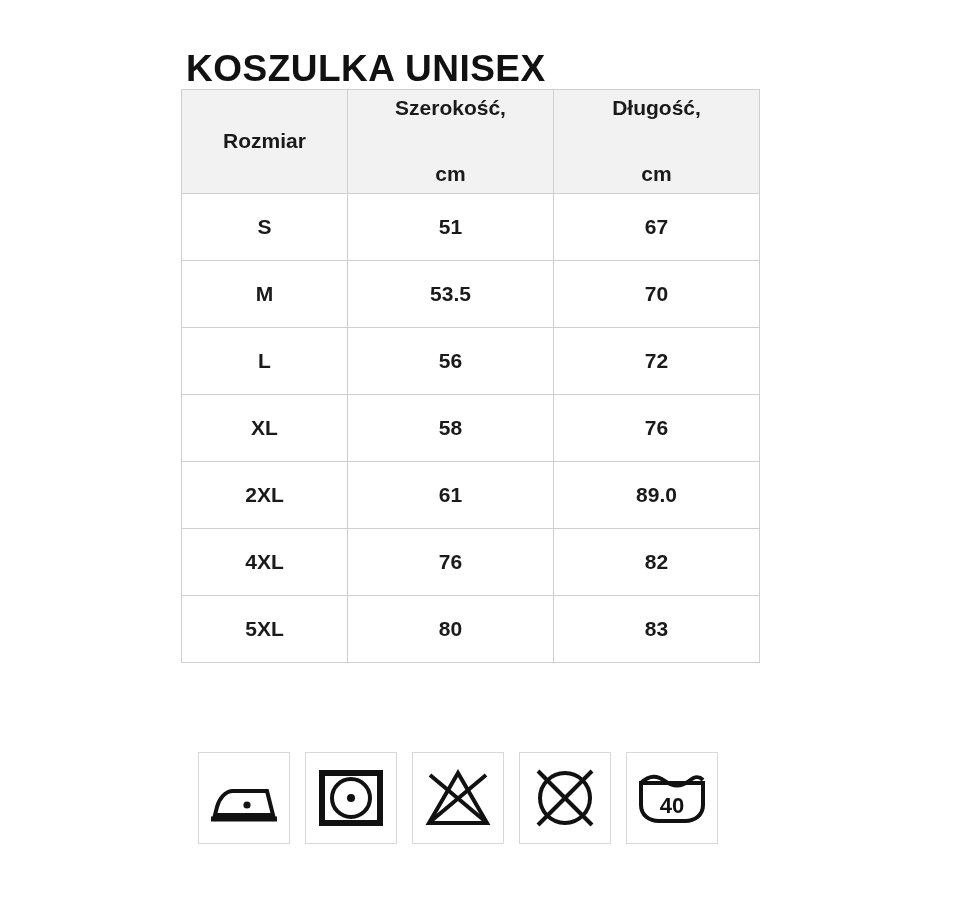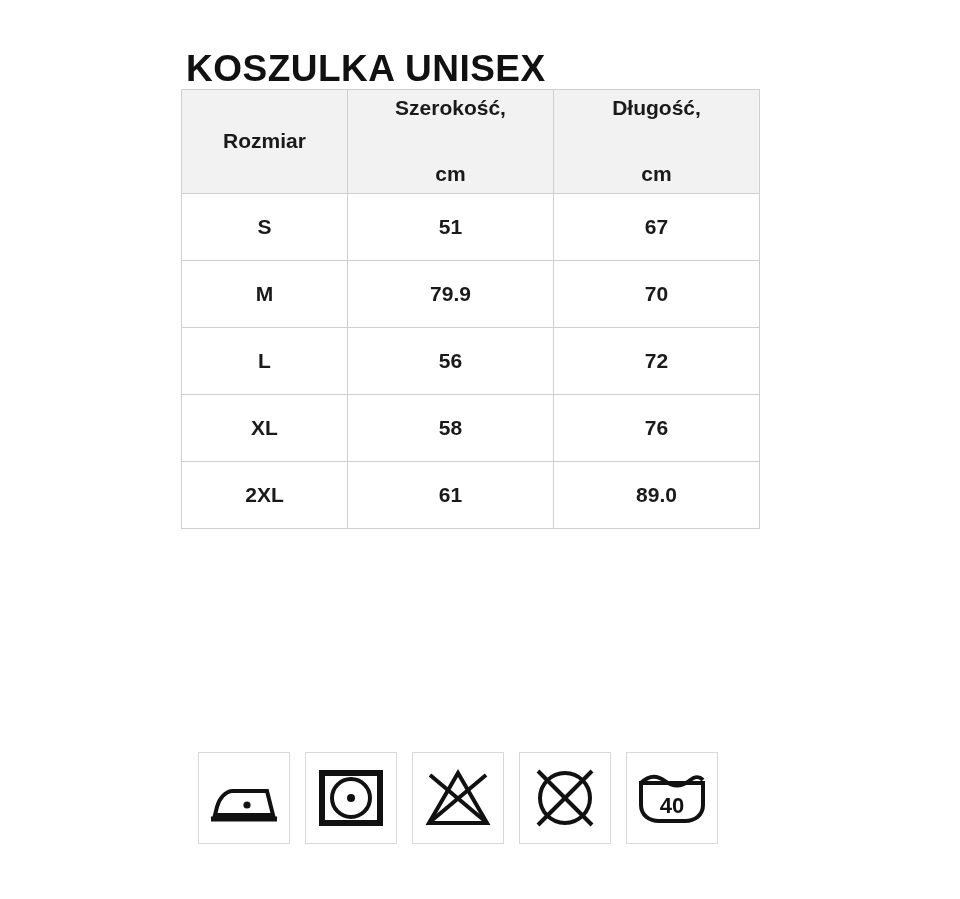--- a/index.html
+++ b/index.html
@@ -119,37 +119,47 @@
       </tr>
     </thead>
     <tbody>
       <tr>
         <td class="size-cell">S</td>
         <td>51</td>
         <td>67</td>
       </tr>
       <tr>
         <td class="size-cell">M</td>
-        <td>79.9</td>
+        <td>53.5</td>
         <td>70</td>
       </tr>
       <tr>
         <td class="size-cell">L</td>
         <td>56</td>
         <td>72</td>
       </tr>
       <tr>
         <td class="size-cell">XL</td>
         <td>58</td>
         <td>76</td>
       </tr>
       <tr>
         <td class="size-cell">2XL</td>
         <td>61</td>
         <td>89.0</td>
+      </tr>
+      <tr>
+        <td class="size-cell">4XL</td>
+        <td>76</td>
+        <td>82</td>
+      </tr>
+      <tr>
+        <td class="size-cell">5XL</td>
+        <td>80</td>
+        <td>83</td>
       </tr>
     </tbody>
   </table>
 
   <div class="care-row">
 
     <div class="care-icon">
       <svg width="74" height="74" viewBox="0 0 74 74" aria-hidden="true">
         <path d="M8 54 H66 L60 30 H26 C18 30 12 38 10 46 Z" fill="none" stroke="#111" stroke-width="4" stroke-linejoin="miter"></path>
         <line x1="4" y1="58" x2="70" y2="58" stroke="#111" stroke-width="5"></line>

